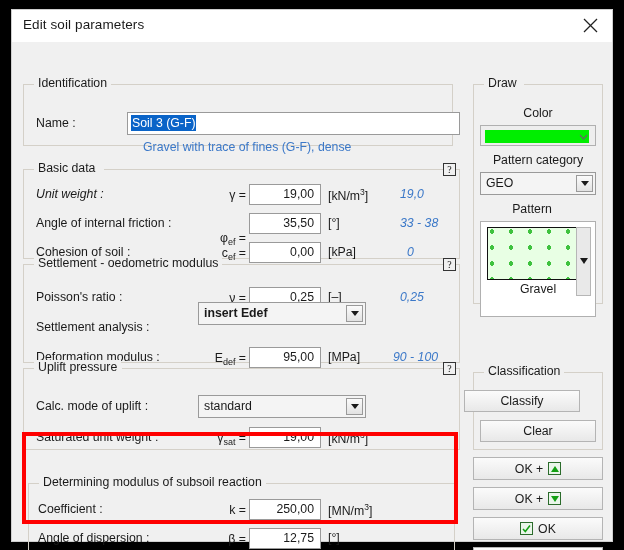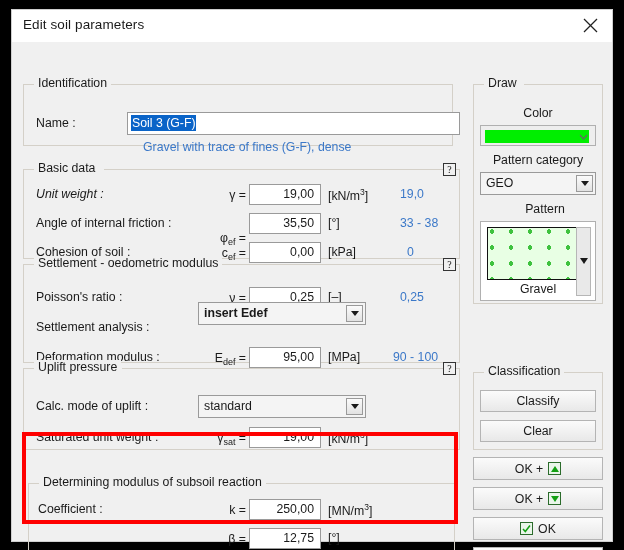--- a/index.html
+++ b/index.html
@@ -103,20 +103,21 @@
     font-size: 12.3px;
     color: #1a1a1a;
     white-space: nowrap;
   }
   .unit sup { font-size: 8.5px; }
   .hint {
     position: absolute;
     font-size: 12.3px;
     color: #3b78c8;
     white-space: nowrap;
+    font-style: italic;
   }
   .numfield {
     position: absolute;
     background: #ffffff;
     border: 1px solid #9a9a9a;
     font-size: 12.3px;
     color: #1a1a1a;
     text-align: right;
     padding: 0 6px 0 2px;
     line-height: 19px;
@@ -426,20 +427,21 @@
 
       <div class="lbl" style="left:26px; top:460px;">Coefficient :</div>
       <div class="sym" style="left:196px; top:461px; width:38px;">k =</div>
       <div class="numfield" style="left:237px; top:457px; width:72px;">
         <span>250,00</span>
       </div>
       <div class="unit" style="left:316px; top:460px;">
         <span>[MN/m</span><sup>3</sup><span>]</span>
       </div>
 
+      <div class="lbl" style="left:26px; top:489px;">Angle of dispersion :</div>
       <div class="sym" style="left:196px; top:490px; width:38px;">β =</div>
       <div class="numfield" style="left:237px; top:486px; width:72px;">
         <span>12,75</span>
       </div>
       <div class="unit" style="left:316px; top:489px;">[°]</div>
 
       <div class="group" style="left:461px; top:42px; width:130px; height:220px;">
         <div class="grouptopline" style="left:0; width:10px;"></div>
         <div class="grouptopline" style="left:50px; right:0; width:auto;"></div>
         <div class="glegend">Draw</div>
@@ -454,35 +456,35 @@
       </div>
 
       <div class="lbl" style="left:461px; top:111px; width:130px; text-align:center;">Pattern category</div>
       <div class="combo" style="left:468px; top:130px; width:116px;">
         <span class="ctext">GEO</span>
         <span class="cbtn">
             <span class="tri"></span>
           </span>
       </div>
 
-      <div class="lbl" style="left:474px; top:160px; width:118px; text-align:center;">Pattern</div>
-      <div id="pattern-box" style="left:468px; top:179px; width:116px; height:80px;">
+      <div class="lbl" style="left:461px; top:160px; width:118px; text-align:center;">Pattern</div>
+      <div id="pattern-box" style="left:468px; top:179px; width:116px; height:96px;">
         <div id="pattern-swatch"></div>
         <div id="pattern-label">Gravel</div>
         <div id="pattern-scroll">
           <span class="tri-d"></span>
         </div>
       </div>
 
       <div class="group" style="left:461px; top:330px; width:130px; height:78px;">
         <div class="grouptopline" style="left:0; width:10px;"></div>
         <div class="grouptopline" style="left:82px; right:0; width:auto;"></div>
         <div class="glegend">Classification</div>
       </div>
-      <div class="rbtn" style="left:468px; top:348px; width:116px; height:22px;">
+      <div class="rbtn" style="left:452px; top:348px; width:116px; height:22px;">
         <span>Classify</span>
       </div>
       <div class="rbtn" style="left:468px; top:378px; width:116px; height:22px;">
         <span>Clear</span>
       </div>
 
       <div class="rbtn" style="left:461px; top:415px; width:130px; height:23px;">
         <span>OK +</span>
         <span class="iconbox">
             <span class="tri-up"></span>

